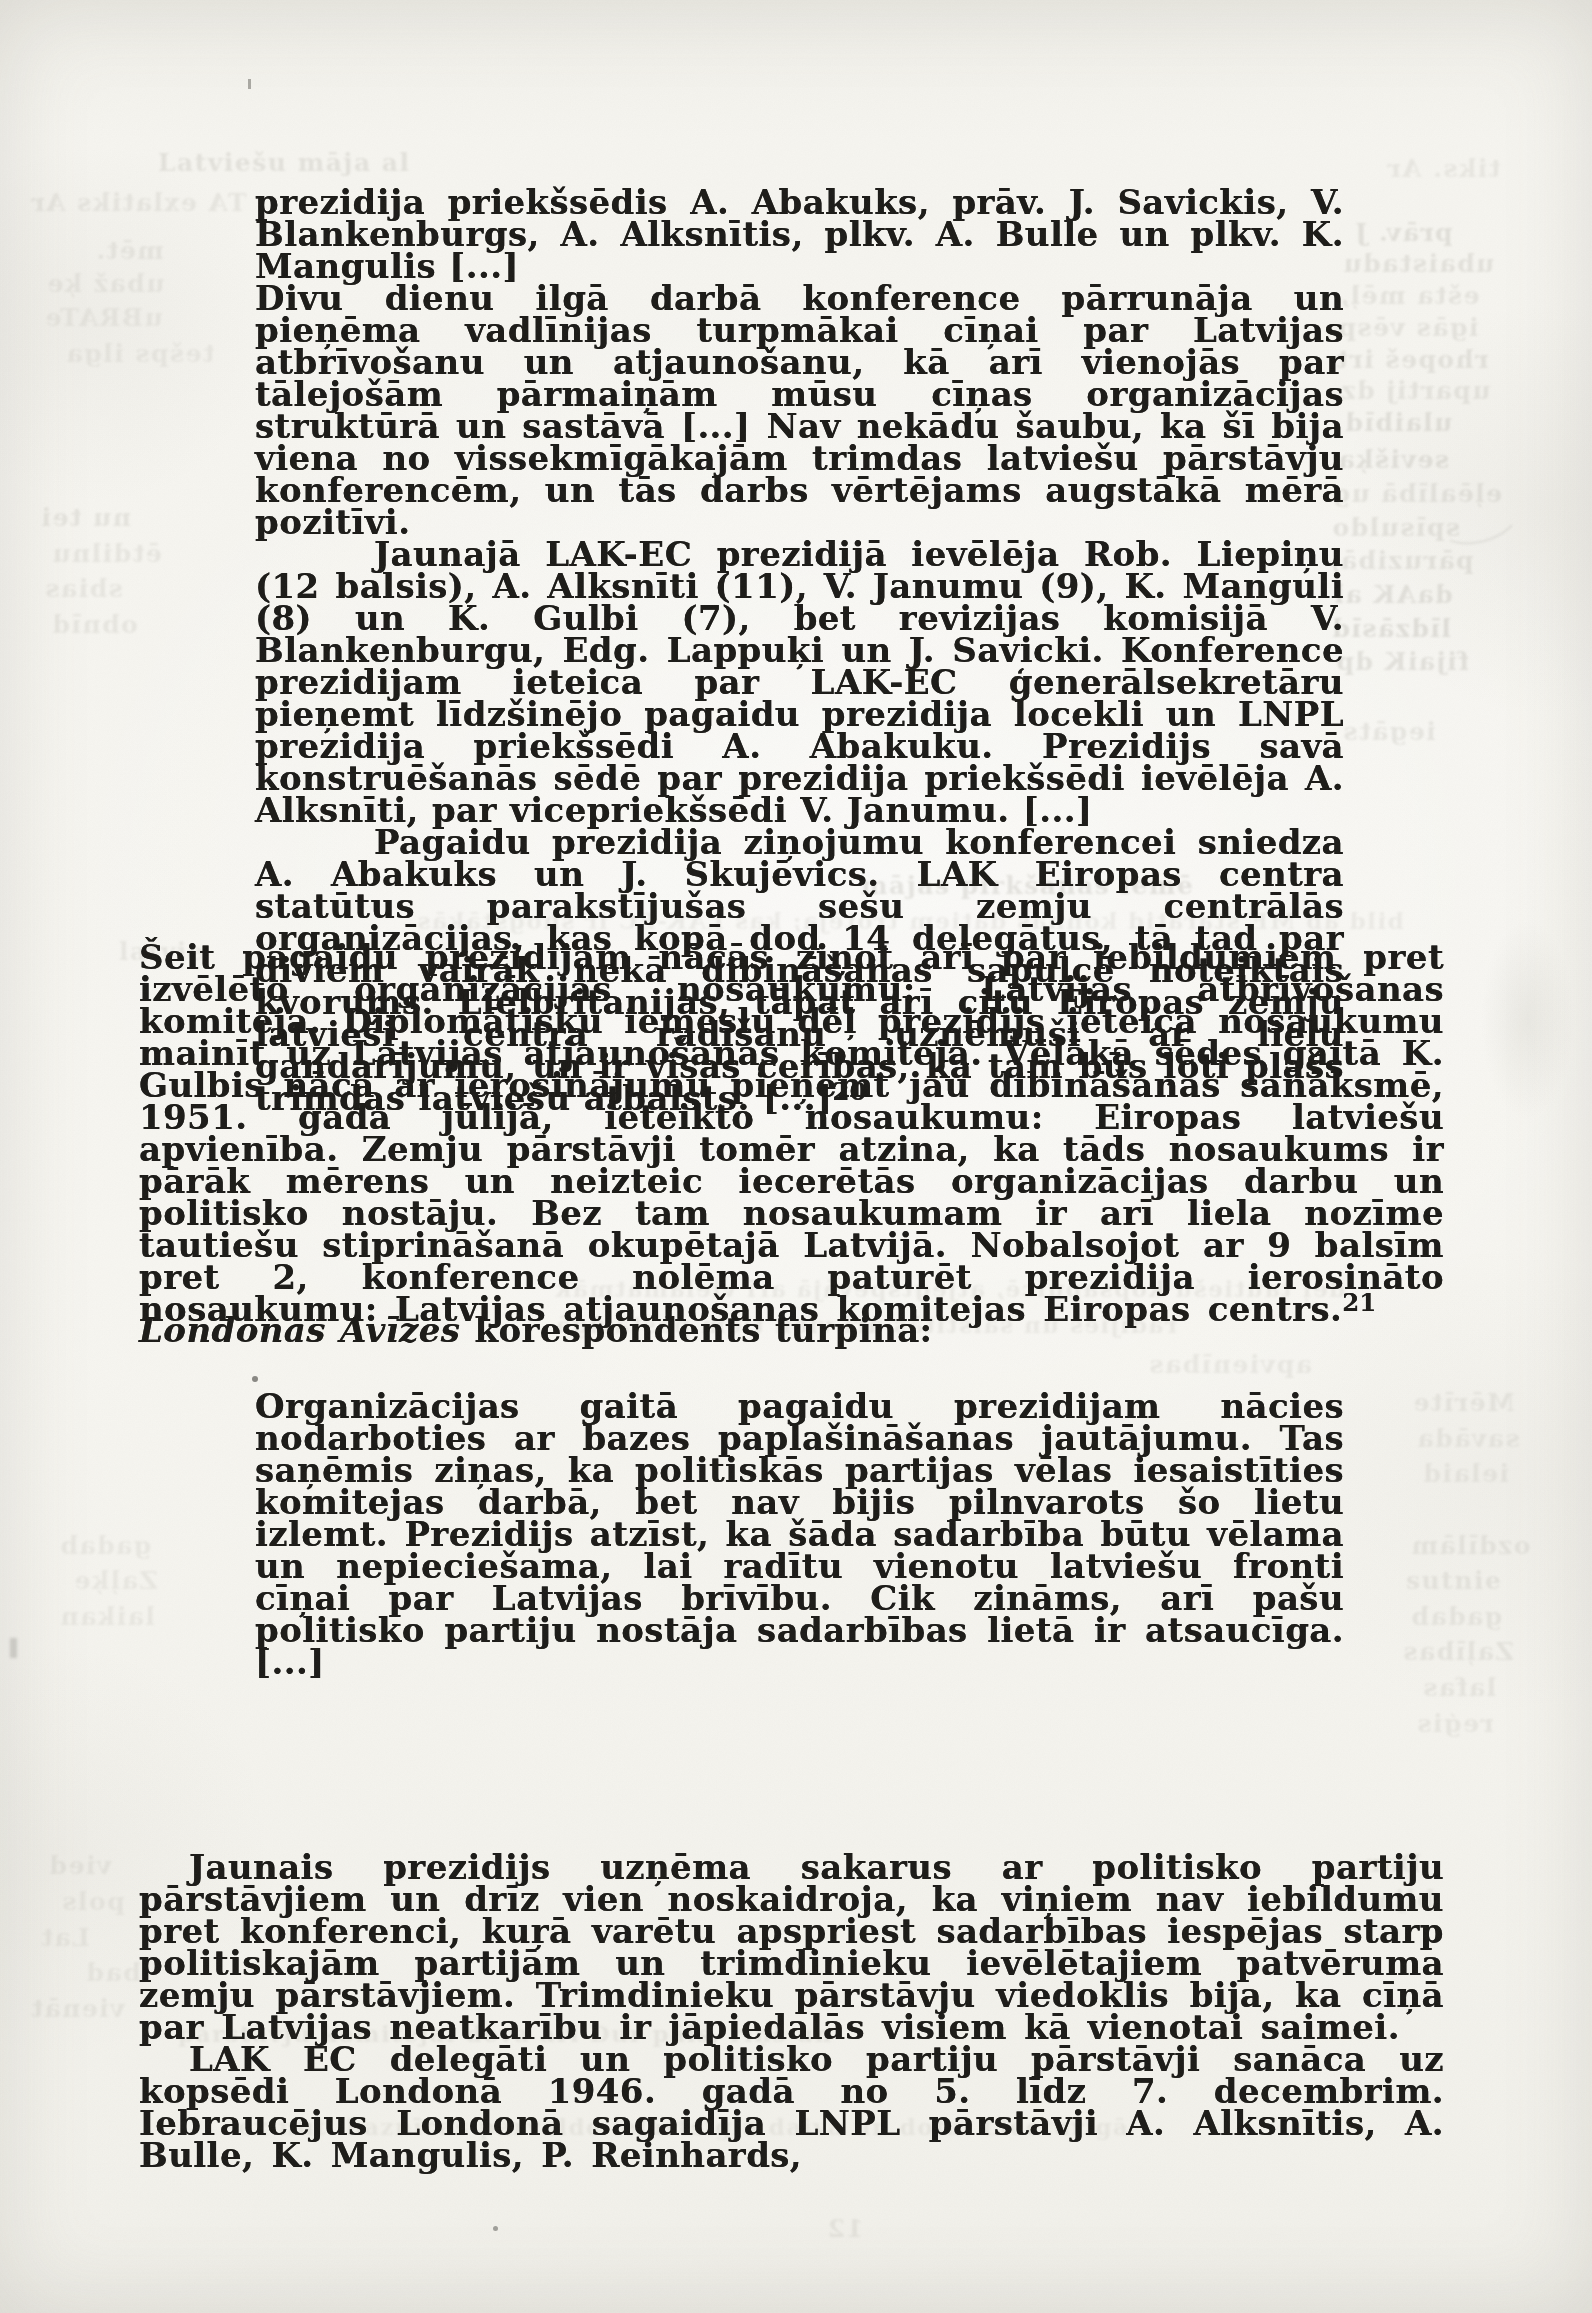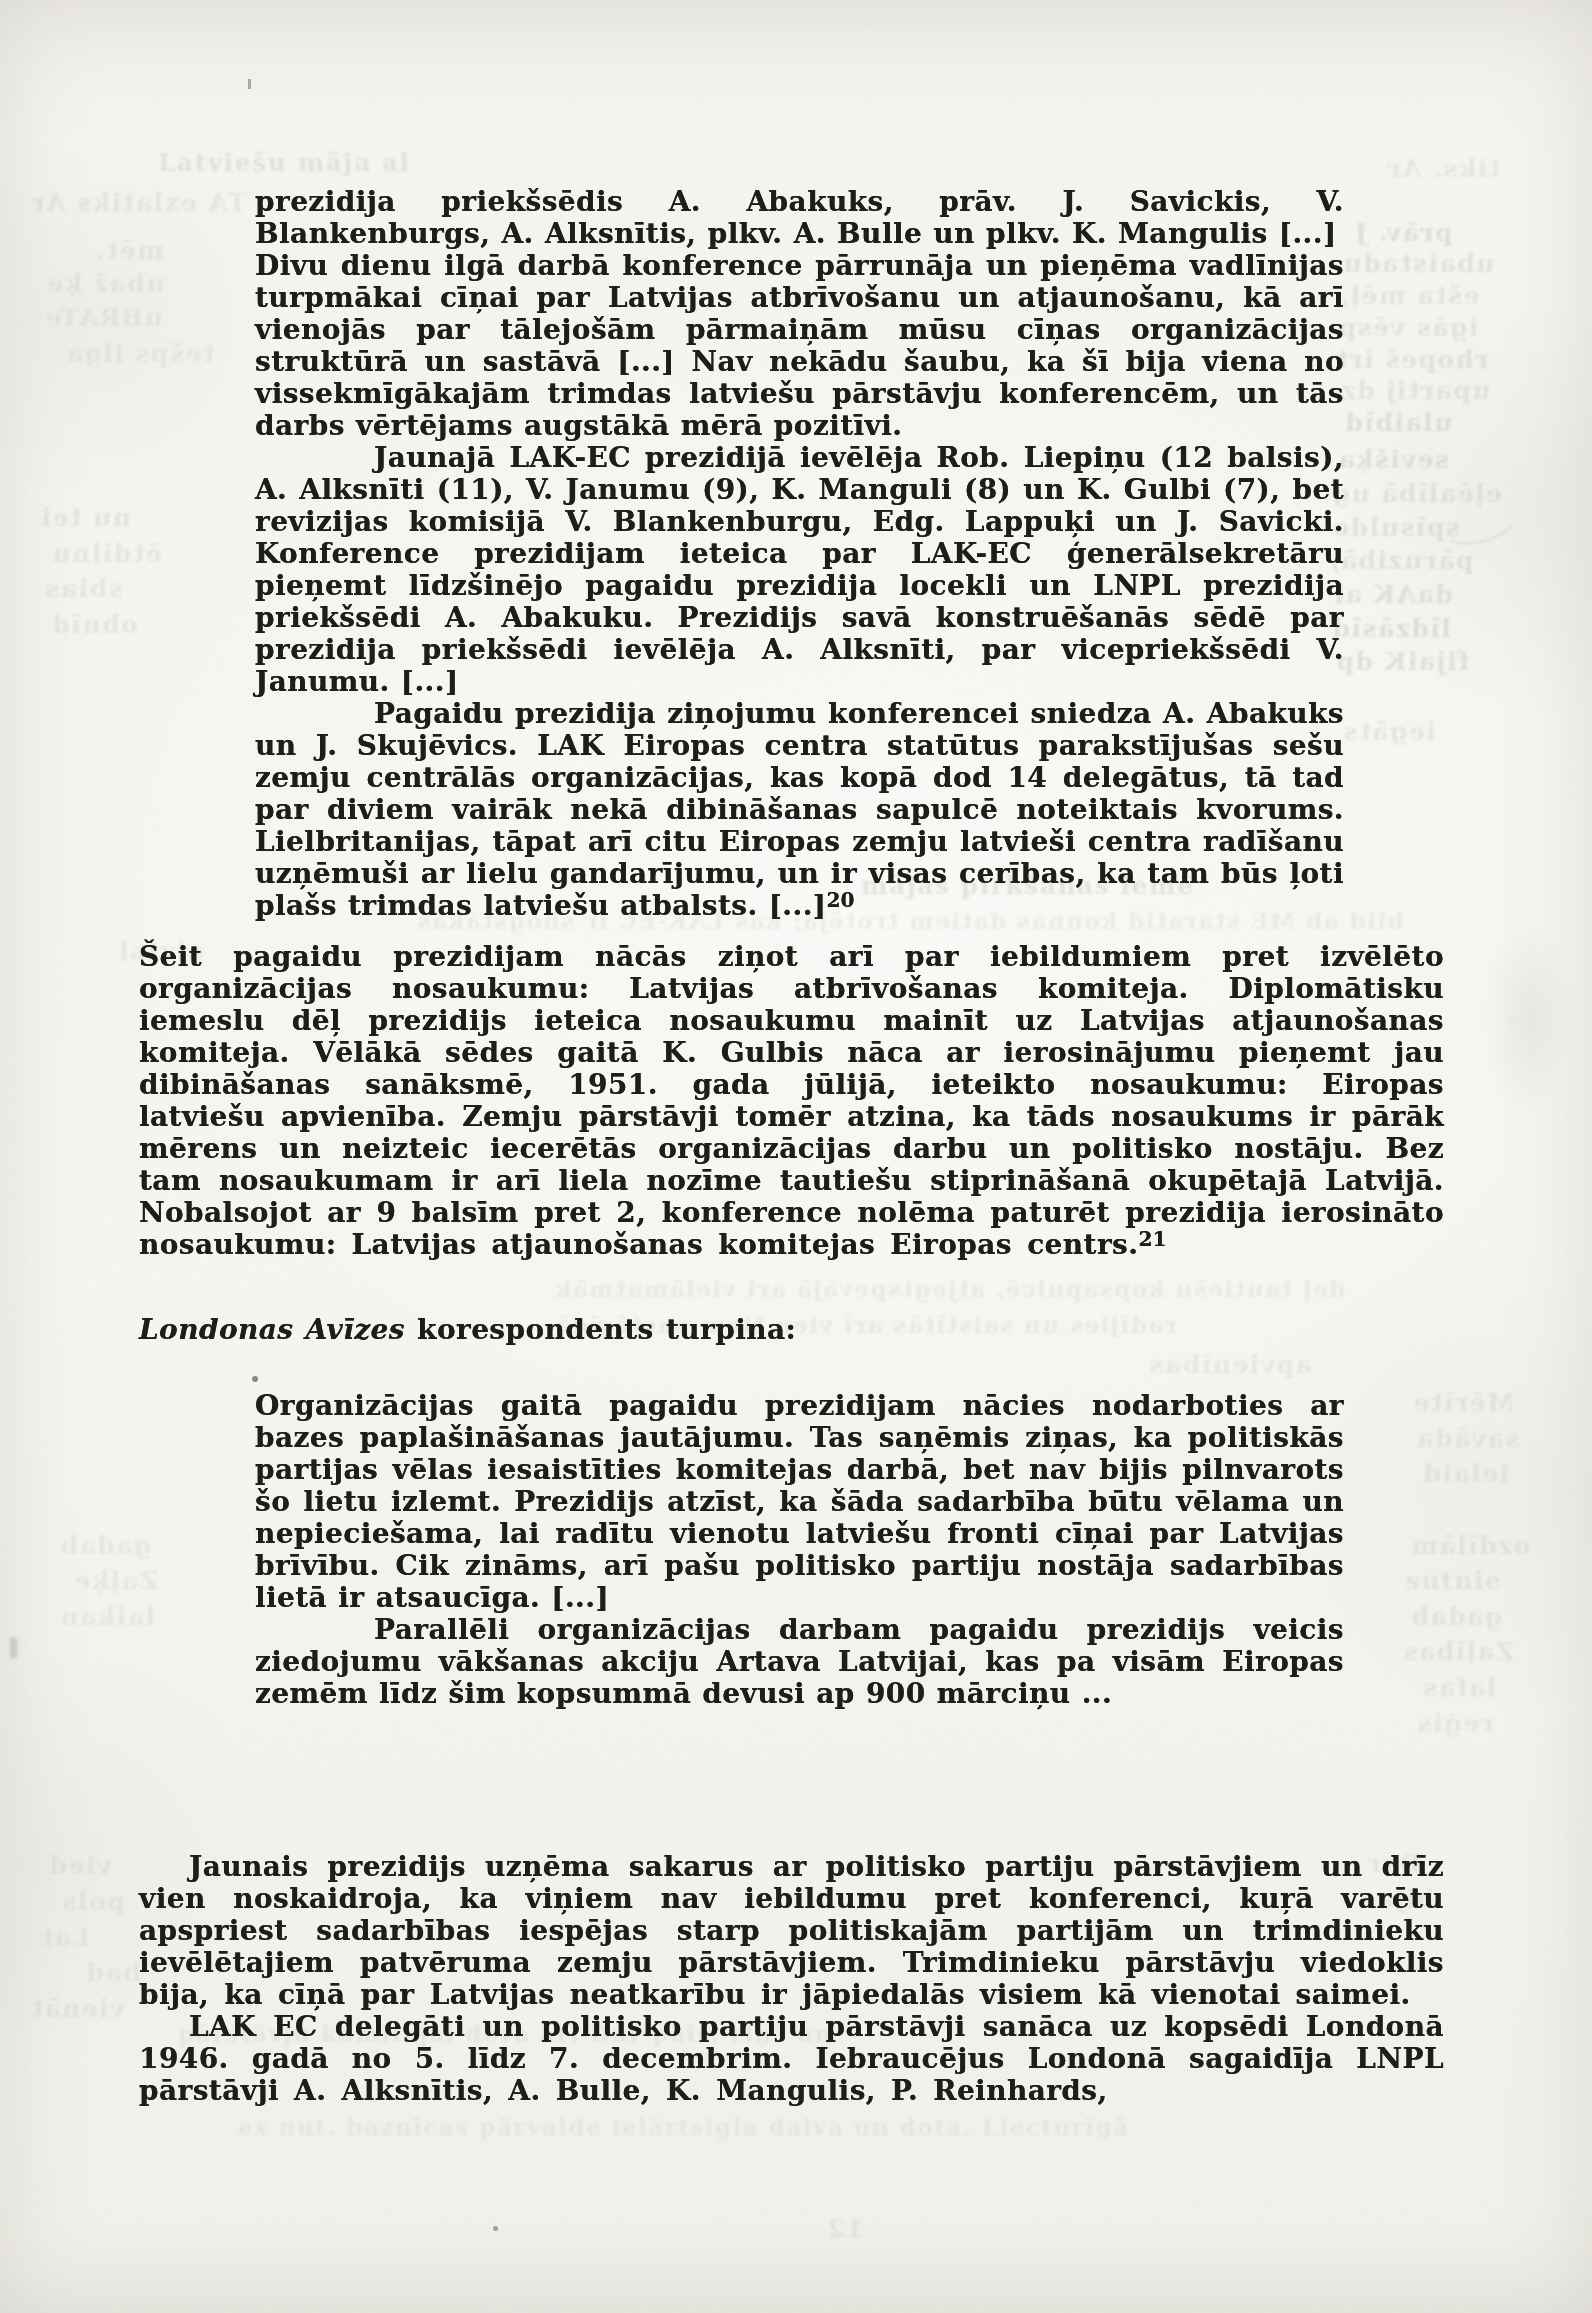--- a/index.html
+++ b/index.html
@@ -19,21 +19,21 @@
   
   .page::before{content:"";position:absolute;inset:0;pointer-events:none;
     background:
       radial-gradient(circle 257px at 6% 14%, rgba(150,147,136,.07), transparent 70%),
       radial-gradient(circle 297px at 97% 22%, rgba(150,147,136,.08), transparent 70%),
       radial-gradient(circle 337px at 94% 64%, rgba(150,147,136,.06), transparent 70%),
       radial-gradient(circle 297px at 4% 80%, rgba(150,147,136,.06), transparent 70%);}
   .noise{position:absolute;inset:0;pointer-events:none;}
 
   
-  .txt{position:absolute;font-weight:700;font-size:28px;line-height:32px;
+  .txt{position:absolute;font-weight:700;font-size:34px;line-height:32px;
        color:var(--ink);text-align:justify;letter-spacing:0.4px;word-spacing:1px;
        text-shadow:0 0 0.6px rgba(27,26,23,.85);hyphens:none;}
   .txt p{margin:0;padding:0;}
   .quote{left:255px;width:1089px;}
   .wide{left:139px;width:1305px;word-spacing:5px;}
   .quote p.ind{text-indent:119px;}
   .wide p.ind{text-indent:50px;}
   #quoteA{top:186px;}
   #body1{top:941px;}
   #leadin{top:1314px;text-align:left;word-spacing:2px;}
@@ -142,21 +142,20 @@
   <section class="txt wide" id="body1">
     <p><span>Šeit pagaidu prezidijam nācās ziņot arī par iebildumiem pret izvēlēto organizācijas nosaukumu: Latvijas atbrīvošanas komiteja. Diplomātisku iemeslu dēļ prezidijs ieteica nosaukumu mainīt uz Latvijas atjaunošanas komiteja. Vēlākā sēdes gaitā K. Gulbis nāca ar ierosinājumu pieņemt jau dibināšanas sanāksmē, 1951. gada jūlijā, ieteikto nosaukumu: Eiropas latviešu apvienība. Zemju pārstāvji tomēr atzina, ka tāds nosaukums ir pārāk mērens un neizteic iecerētās organizācijas darbu un politisko nostāju. Bez tam nosaukumam ir arī liela nozīme tautiešu stiprināšanā okupētajā Latvijā. Nobalsojot ar 9 balsīm pret 2, konference nolēma paturēt prezidija ierosināto nosaukumu: Latvijas atjaunošanas komitejas Eiropas centrs.</span><sup>21</sup></p>
   </section>
 
   <section class="txt wide" id="leadin">
     <p><em>Londonas Avīzes</em><span> korespondents turpina:</span></p>
   </section>
 
   <section class="txt quote" id="quoteB">
     <p>Organizācijas gaitā pagaidu prezidijam nācies nodarboties ar bazes paplašināšanas jautājumu. Tas saņēmis ziņas, ka politiskās partijas vēlas iesaistīties komitejas darbā, bet nav bijis pilnvarots šo lietu izlemt. Prezidijs atzīst, ka šāda sadarbība būtu vēlama un nepieciešama, lai radītu vienotu latviešu fronti cīņai par Latvijas brīvību. Cik zināms, arī pašu politisko partiju nostāja sadarbības lietā ir atsaucīga. [...]</p>
-    <p class="ind">Parallēli organizācijas darbam pagaidu prezidijs veicis ziedojumu vākšanas akciju Artava Latvijai, kas pa visām Eiropas zemēm līdz šim kopsummā devusi ap 900 mārciņu ...</p>
   </section>
 
   <section class="txt wide" id="body2">
     <p class="ind">Jaunais prezidijs uzņēma sakarus ar politisko partiju pārstāvjiem un drīz vien noskaidroja, ka viņiem nav iebildumu pret konferenci, kuŗā varētu apspriest sadarbības iespējas starp politiskajām partijām un trimdinieku ievēlētajiem patvēruma zemju pārstāvjiem. Trimdinieku pārstāvju viedoklis bija, ka cīņā par Latvijas neatkarību ir jāpiedalās visiem kā vienotai saimei.</p>
     <p class="ind">LAK EC delegāti un politisko partiju pārstāvji sanāca uz kopsēdi Londonā 1946. gadā no 5. līdz 7. decembrim. Iebraucējus Londonā sagaidīja LNPL pārstāvji A. Alksnītis, A. Bulle, K. Mangulis, P. Reinhards,</p>
   </section>
 
 
   <svg class="noise" width="1593" height="2314" aria-hidden="true" viewBox="0 0 1609 2337">
     <filter id="grain">

